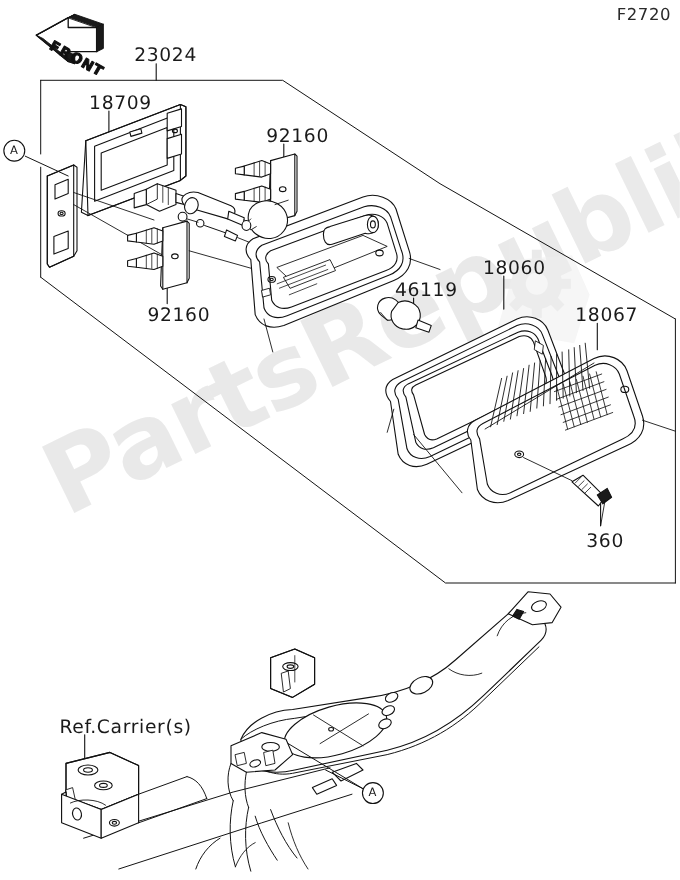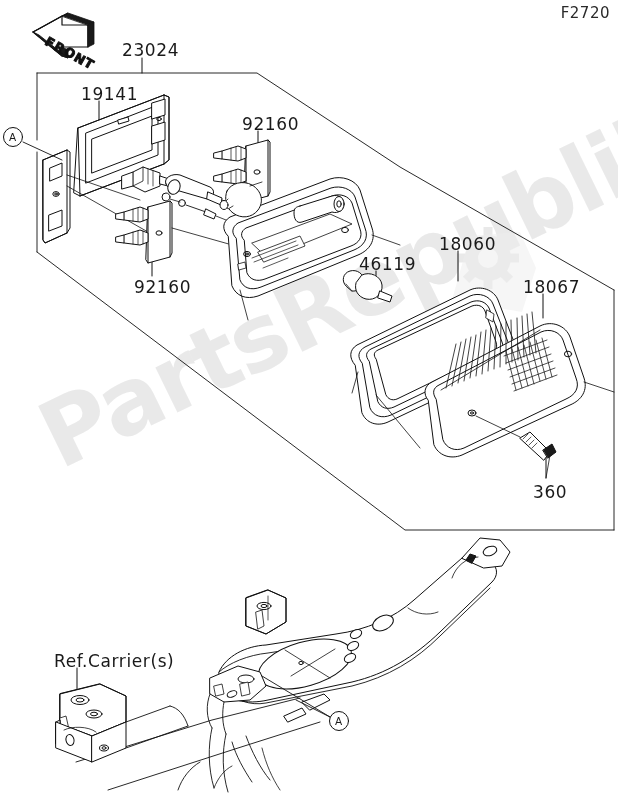--- a/index.html
+++ b/index.html
@@ -375,21 +375,21 @@
       <circle cx="339" cy="721" r="9.5" fill="#ffffff" stroke="#111" stroke-width="1"></circle>
       <path d="M330,717 L296,700" stroke-width="0.9"></path>
       <path d="M330,717 L262,676" stroke-width="0.9"></path>
     </g>
 
   </svg>
 
   <div class="corner">F2720</div>
 
   <div class="lbl" style="left:122px;top:40px;">23024</div>
-  <div class="lbl" style="left:81px;top:84px;">19141</div>
+  <div class="lbl" style="left:81px;top:84px;">18709</div>
   <div class="lbl" style="left:242px;top:114px;">92160</div>
   <div class="lbl" style="left:134px;top:277px;">92160</div>
   <div class="lbl" style="left:359px;top:254px;">46119</div>
   <div class="lbl" style="left:439px;top:234px;">18060</div>
   <div class="lbl" style="left:523px;top:277px;">18067</div>
   <div class="lbl" style="left:533px;top:482px;">360</div>
 
   <div class="lbl" style="left:33px;top:651px;margin-left:21px;">Ref.Carrier(s)</div>
 
   <div class="lbl small" style="left:9px;top:131px;">A</div>

